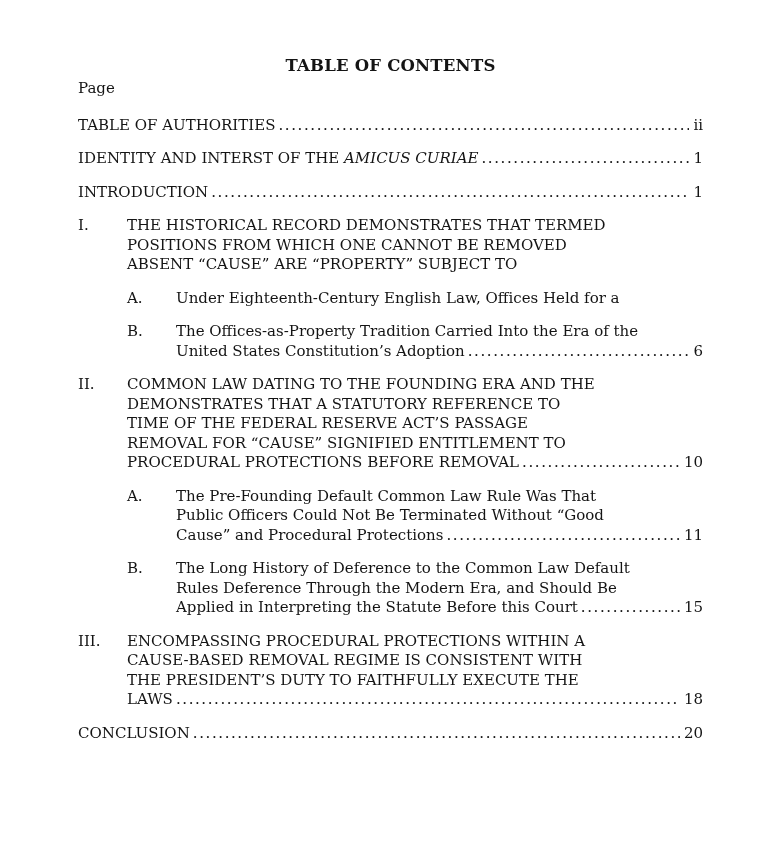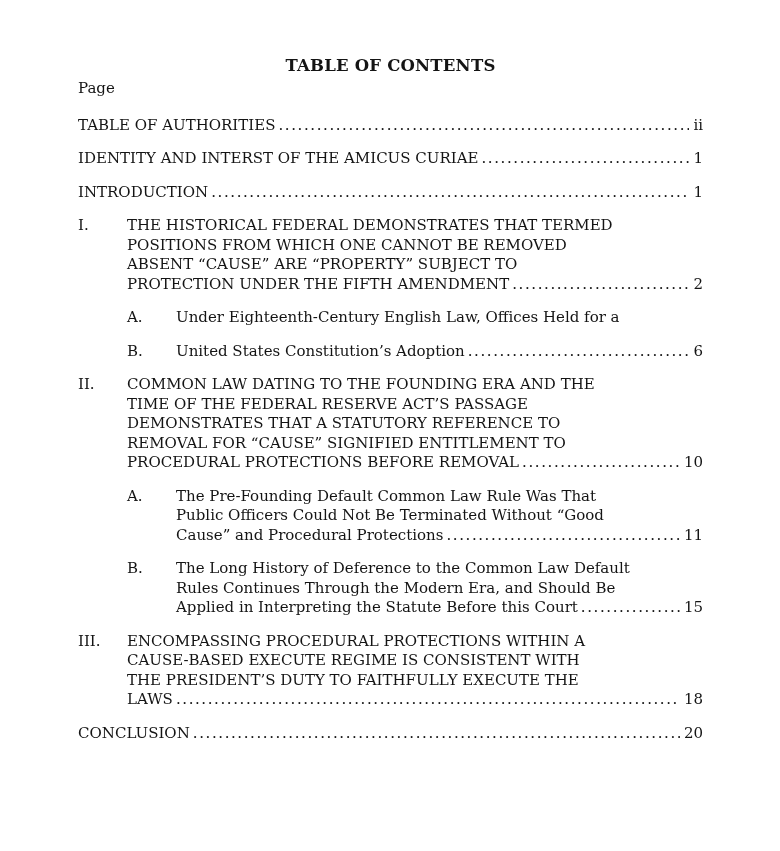--- a/index.html
+++ b/index.html
@@ -48,21 +48,21 @@
     overflow: hidden;
     white-space: nowrap;
     margin-left: 3px;
     margin-right: 2px;
   }
   .dots::after {
     content: "...................................................................................................................................................................................................................";
     letter-spacing: 1.6px;
   }
   .pagenum { flex: none; padding-left: 2px; }
-  .italic { }
+  .italic { font-style: italic; }
 </style>
 </head>
 <body>
 
 <div class="page">
   <h1 class="title">TABLE OF CONTENTS</h1>
   <div class="page-col-header">Page</div>
   <div class="entries">
       <div class="entry level-0">
         <div class="body">
@@ -87,52 +87,48 @@
           <div class="line last">
             <span class="text"><span>INTRODUCTION</span></span>
             <span class="dots"></span>
             <span class="pagenum">1</span>
           </div>
         </div>
       </div>
       <div class="entry level-1">
         <span class="label">I.</span>
         <div class="body">
-          <div class="line"><span class="text"><span>THE HISTORICAL FEDERAL DEMONSTRATES THAT TERMED</span></span></div>
+          <div class="line"><span class="text"><span>THE HISTORICAL RECORD DEMONSTRATES THAT TERMED</span></span></div>
           <div class="line"><span class="text"><span>POSITIONS FROM WHICH ONE CANNOT BE REMOVED</span></span></div>
           <div class="line"><span class="text"><span>ABSENT “CAUSE” ARE “PROPERTY” SUBJECT TO</span></span></div>
-          <div class="line last">
-            <span class="text"><span>PROTECTION UNDER THE FIFTH AMENDMENT</span></span>
-            <span class="dots"></span>
-            <span class="pagenum">2</span>
-          </div>
         </div>
       </div>
       <div class="entry level-2">
         <span class="label">A.</span>
         <div class="body">
           <div class="line"><span class="text"><span>Under Eighteenth-Century English Law, Offices Held for a</span></span></div>
         </div>
       </div>
       <div class="entry level-2">
         <span class="label">B.</span>
         <div class="body">
+          <div class="line"><span class="text"><span>The Offices-as-Property Tradition Carried Into the Era of the</span></span></div>
           <div class="line last">
             <span class="text"><span>United States Constitution’s Adoption</span></span>
             <span class="dots"></span>
             <span class="pagenum">6</span>
           </div>
         </div>
       </div>
       <div class="entry level-1">
         <span class="label">II.</span>
         <div class="body">
           <div class="line"><span class="text"><span>COMMON LAW DATING TO THE FOUNDING ERA AND THE</span></span></div>
+          <div class="line"><span class="text"><span>DEMONSTRATES THAT A STATUTORY REFERENCE TO</span></span></div>
           <div class="line"><span class="text"><span>TIME OF THE FEDERAL RESERVE ACT’S PASSAGE</span></span></div>
-          <div class="line"><span class="text"><span>DEMONSTRATES THAT A STATUTORY REFERENCE TO</span></span></div>
           <div class="line"><span class="text"><span>REMOVAL FOR “CAUSE” SIGNIFIED ENTITLEMENT TO</span></span></div>
           <div class="line last">
             <span class="text"><span>PROCEDURAL PROTECTIONS BEFORE REMOVAL</span></span>
             <span class="dots"></span>
             <span class="pagenum">10</span>
           </div>
         </div>
       </div>
       <div class="entry level-2">
         <span class="label">A.</span>
@@ -143,33 +139,33 @@
             <span class="text"><span>Cause” and Procedural Protections</span></span>
             <span class="dots"></span>
             <span class="pagenum">11</span>
           </div>
         </div>
       </div>
       <div class="entry level-2">
         <span class="label">B.</span>
         <div class="body">
           <div class="line"><span class="text"><span>The Long History of Deference to the Common Law Default</span></span></div>
-          <div class="line"><span class="text"><span>Rules Continues Through the Modern Era, and Should Be</span></span></div>
+          <div class="line"><span class="text"><span>Rules Deference Through the Modern Era, and Should Be</span></span></div>
           <div class="line last">
             <span class="text"><span>Applied in Interpreting the Statute Before this Court</span></span>
             <span class="dots"></span>
             <span class="pagenum">15</span>
           </div>
         </div>
       </div>
       <div class="entry level-1">
         <span class="label">III.</span>
         <div class="body">
           <div class="line"><span class="text"><span>ENCOMPASSING PROCEDURAL PROTECTIONS WITHIN A</span></span></div>
-          <div class="line"><span class="text"><span>CAUSE-BASED EXECUTE REGIME IS CONSISTENT WITH</span></span></div>
+          <div class="line"><span class="text"><span>CAUSE-BASED REMOVAL REGIME IS CONSISTENT WITH</span></span></div>
           <div class="line"><span class="text"><span>THE PRESIDENT’S DUTY TO FAITHFULLY EXECUTE THE</span></span></div>
           <div class="line last">
             <span class="text"><span>LAWS</span></span>
             <span class="dots"></span>
             <span class="pagenum">18</span>
           </div>
         </div>
       </div>
       <div class="entry level-0">
         <div class="body">

